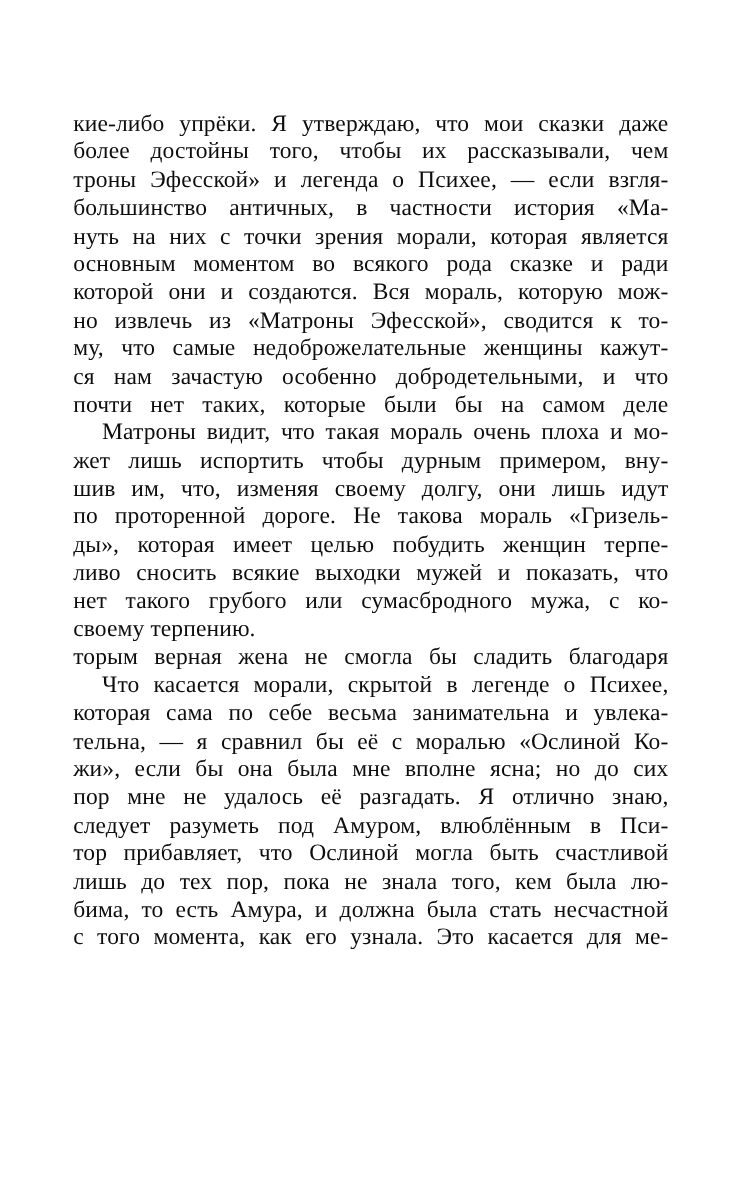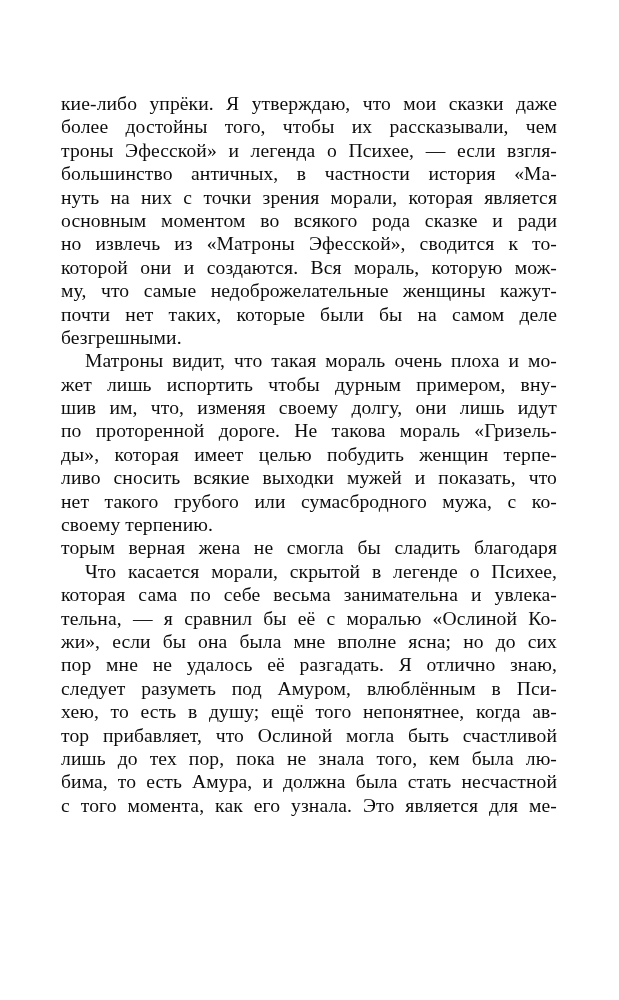--- a/index.html
+++ b/index.html
@@ -66,45 +66,44 @@
 
 <div class="page">
 
   <div class="text-block" id="text-block">
       <div class="line">кие-либо упрёки. Я утверждаю, что мои сказки даже</div>
       <div class="line">более достойны того, чтобы их рассказывали, чем</div>
       <div class="line">троны Эфесской» и легенда о Психее, — если взгля-</div>
       <div class="line">большинство античных, в частности история «Ма-</div>
       <div class="line">нуть на них с точки зрения морали, которая является</div>
       <div class="line">основным моментом во всякого рода сказке и ради</div>
+      <div class="line">которой они и создаются. Вся мораль, которую мож-</div>
       <div class="line">но извлечь из «Матроны Эфесской», сводится к то-</div>
-      <div class="line">которой они и создаются. Вся мораль, которую мож-</div>
       <div class="line">му, что самые недоброжелательные женщины кажут-</div>
+      <div class="line">ся нам зачастую особенно добродетельными, и что</div>
       <div class="line">почти нет таких, которые были бы на самом деле</div>
-      <div class="line line-left">безгрешными.</div>
       <div class="line indent">Матроны видит, что такая мораль очень плоха и мо-</div>
       <div class="line">жет лишь испортить чтобы дурным примером, вну-</div>
       <div class="line">шив им, что, изменяя своему долгу, они лишь идут</div>
       <div class="line">по проторенной дороге. Не такова мораль «Гризель-</div>
       <div class="line">ды», которая имеет целью побудить женщин терпе-</div>
       <div class="line">ливо сносить всякие выходки мужей и показать, что</div>
       <div class="line">нет такого грубого или сумасбродного мужа, с ко-</div>
       <div class="line line-left">своему терпению.</div>
       <div class="line">торым верная жена не смогла бы сладить благодаря</div>
       <div class="line indent">Что касается морали, скрытой в легенде о Психее,</div>
       <div class="line">которая сама по себе весьма занимательна и увлека-</div>
       <div class="line">тельна, — я сравнил бы её с моралью «Ослиной Ко-</div>
       <div class="line">жи», если бы она была мне вполне ясна; но до сих</div>
       <div class="line">пор мне не удалось её разгадать. Я отлично знаю,</div>
       <div class="line">следует разуметь под Амуром, влюблённым в Пси-</div>
-      <div class="line">хею, то есть в душу; ещё того непонятнее, когда ав-</div>
       <div class="line">тор прибавляет, что Ослиной могла быть счастливой</div>
       <div class="line">лишь до тех пор, пока не знала того, кем была лю-</div>
       <div class="line">бима, то есть Амура, и должна была стать несчастной</div>
-      <div class="line">с того момента, как его узнала. Это является для ме-</div>
+      <div class="line">с того момента, как его узнала. Это касается для ме-</div>
     </div>
 
   <div class="footer">
     <span class="orn orn-left">
       <svg width="25" height="21" viewBox="0 0 25 21" aria-hidden="true">
         <path d="M0.5 10.5 L9.5 5 L6.8 10.5 L9.5 16 Z" fill="#0d0d0d"></path>
         <rect x="8.5" y="9.9" width="3.4" height="1.2" fill="#0d0d0d"></rect>
         <circle cx="15.6" cy="6.4" r="3.5" fill="none" stroke="#0d0d0d" stroke-width="1.3"></circle>
         <circle cx="15.6" cy="14.6" r="3.5" fill="none" stroke="#0d0d0d" stroke-width="1.3"></circle>
         <path d="M18.2 3.9 Q20.2 2.2 21.9 3.2" fill="none" stroke="#0d0d0d" stroke-width="1.1"></path>

